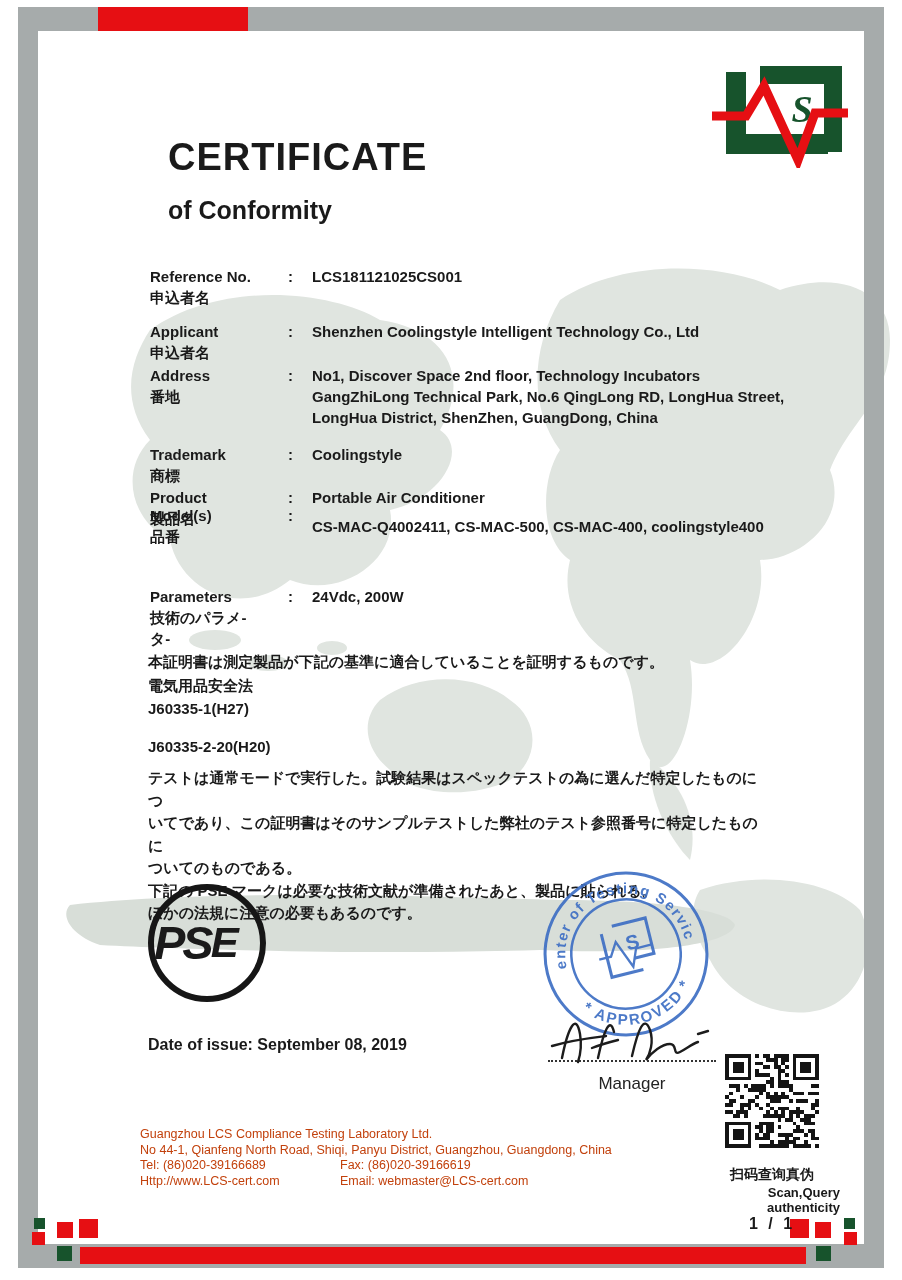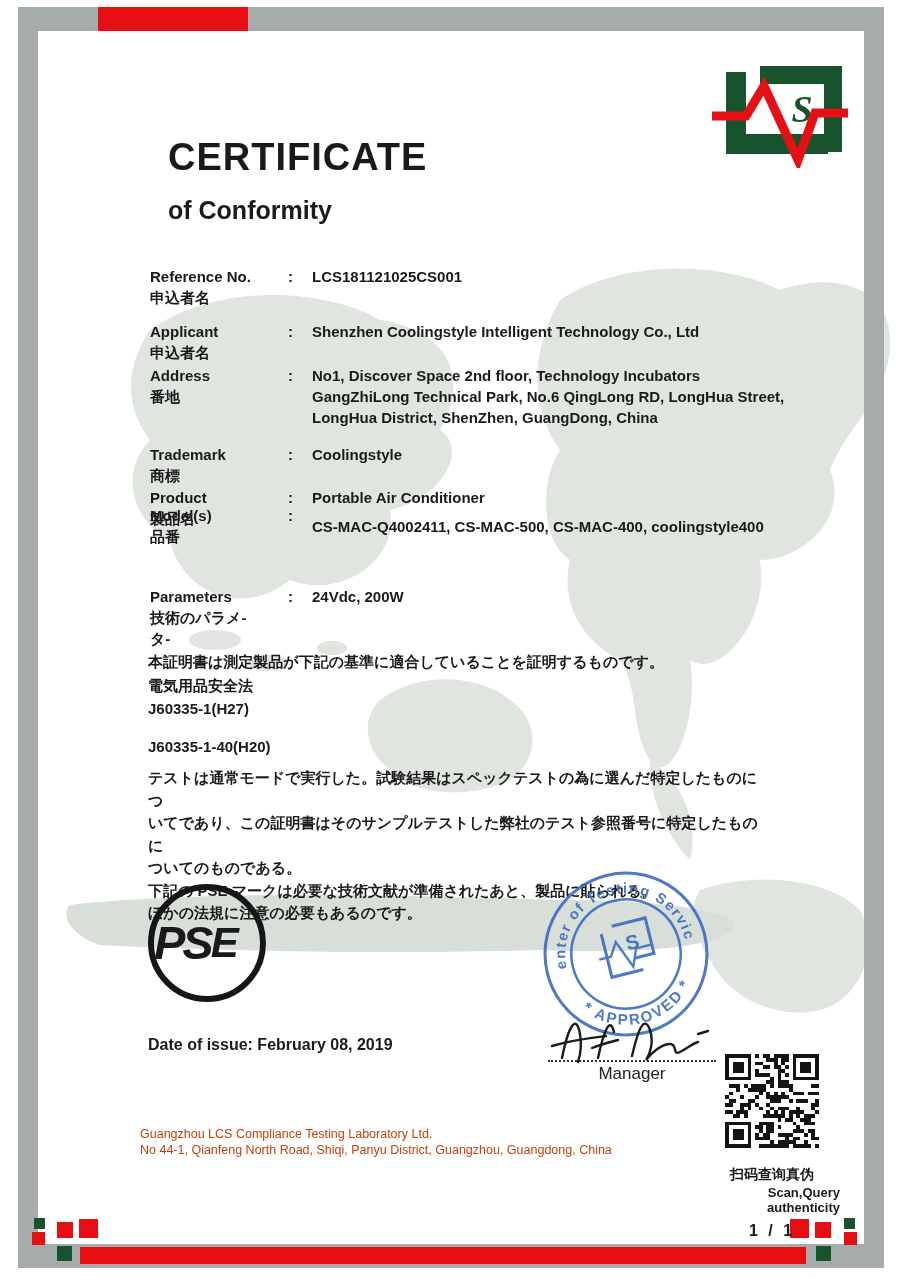--- a/index.html
+++ b/index.html
@@ -29,26 +29,26 @@
   .statement .notes{margin-top:9px;white-space:pre-line;line-height:22.5px;}
   .pse{position:absolute;left:148px;top:884px;width:106px;height:106px;border:6px solid #161616;border-radius:50%;
        display:flex;flex-direction:row;align-items:center;justify-content:flex-start;background:transparent;font-style:italic;}
   .pse .ps{font-size:47px;font-weight:bold;letter-spacing:-3px;line-height:38px;}
   .pse .e{font-size:42px;font-weight:bold;line-height:34px;}
   .dateline{position:absolute;left:148px;top:1036px;font-size:16px;font-weight:bold;}
   .stamp{position:absolute;left:540px;top:868px;width:172px;height:172px;transform:rotate(-14deg);opacity:.92;}
   .sig{position:absolute;left:548px;top:1008px;width:168px;text-align:center;}
   .sig .line{border-bottom:2.5px dotted #333;height:52px;}
   .sig svg{position:absolute;left:0px;top:-6px;}
-  .sig .who{font-size:17px;color:#222;margin-top:2px;}
+  .sig .who{font-size:17px;color:#222;margin-top:12px;}
   .qrblock{position:absolute;left:704px;top:1054px;width:136px;text-align:center;}
   .qrcode{width:94px;height:94px;margin:0 auto;}
   .qr-zh{font-size:14px;font-weight:bold;margin-top:18px;}
   .qr-en{font-size:13px;font-weight:bold;margin-top:1px;text-align:right;}
-  .qr-page{font-size:16px;font-weight:bold;margin-top:7px;letter-spacing:3px;}
+  .qr-page{font-size:16px;font-weight:bold;letter-spacing:3px;}
   .footer{position:absolute;left:140px;top:1127px;width:580px;font-size:12.5px;line-height:15.5px;color:#c2410c;}
   .footer .cols{display:grid;grid-template-columns:200px 1fr;}
 </style>
 </head>
 <body>
 
 <div class="page">
 
   <svg class="map" width="902" height="1280" viewBox="0 0 902 1280">
     <g fill="#e0e5e0" stroke="none">
@@ -152,34 +152,34 @@
 タ-</div>
         </div>
       <div>:</div>
       <div class="fvalue">24Vdc, 200W</div>
     </div>
 
     <div class="statement">
       <div>本証明書は測定製品が下記の基準に適合していることを証明するものです。</div>
       <div>電気用品安全法</div>
       <div>J60335-1(H27)</div>
-      <div class="std2">J60335-1-40(H20)</div>
+      <div class="std2">J60335-2-20(H20)</div>
       <div class="notes">テストは通常モードで実行した。試験結果はスペックテストの為に選んだ特定したものにつ
 いてであり、この証明書はそのサンプルテストした弊社のテスト参照番号に特定したものに
 ついてのものである。
 下記の PSE マークは必要な技術文献が準備されたあと、製品に貼られる。
 ほかの法規に注意の必要もあるのです。</div>
     </div>
 
     <div class="pse">
       <div class="ps">PS</div>
       <div class="e">E</div>
     </div>
 
-    <div class="dateline">Date of issue: February 08, 2019</div>
+    <div class="dateline">Date of issue: September 08, 2019</div>
 
     <svg class="stamp" viewBox="0 0 170 170">
       <defs>
         <path id="arcTop" d="M 25,85 A 60,60 0 0 1 145,85"></path>
         <path id="arcBot" d="M 15,85 A 70,70 0 0 0 155,85"></path>
       </defs>
       <circle cx="85" cy="85" r="80" fill="none" stroke="#3e6fc4" stroke-width="3"></circle>
       <circle cx="85" cy="85" r="54" fill="none" stroke="#3e6fc4" stroke-width="2.5"></circle>
       <text font-size="14.5" font-weight="bold" fill="#3e6fc4" letter-spacing="1.5">
         <textPath href="#arcTop" startOffset="50%" text-anchor="middle">Center of Testing Service</textPath>
@@ -518,16 +518,22 @@
             <rect x="96" y="96" width="4" height="4" fill="#141414"></rect>
           </svg></div>
       <div class="qr-zh">扫码查询真伪</div>
       <div class="qr-en">Scan,Query authenticity</div>
       <div class="qr-page">1 / 1</div>
     </div>
 
     <div class="footer">
       <div>Guangzhou LCS Compliance Testing Laboratory Ltd.</div>
       <div>No 44-1, Qianfeng North Road, Shiqi, Panyu District, Guangzhou, Guangdong, China</div>
+      <div class="cols">
+        <div>Tel: (86)020-39166689</div>
+        <div>Fax: (86)020-39166619</div>
+        <div>Http://www.LCS-cert.com</div>
+        <div>Email: webmaster@LCS-cert.com</div>
+      </div>
     </div>
 
   </div>
 </div>
 
 </body></html>

